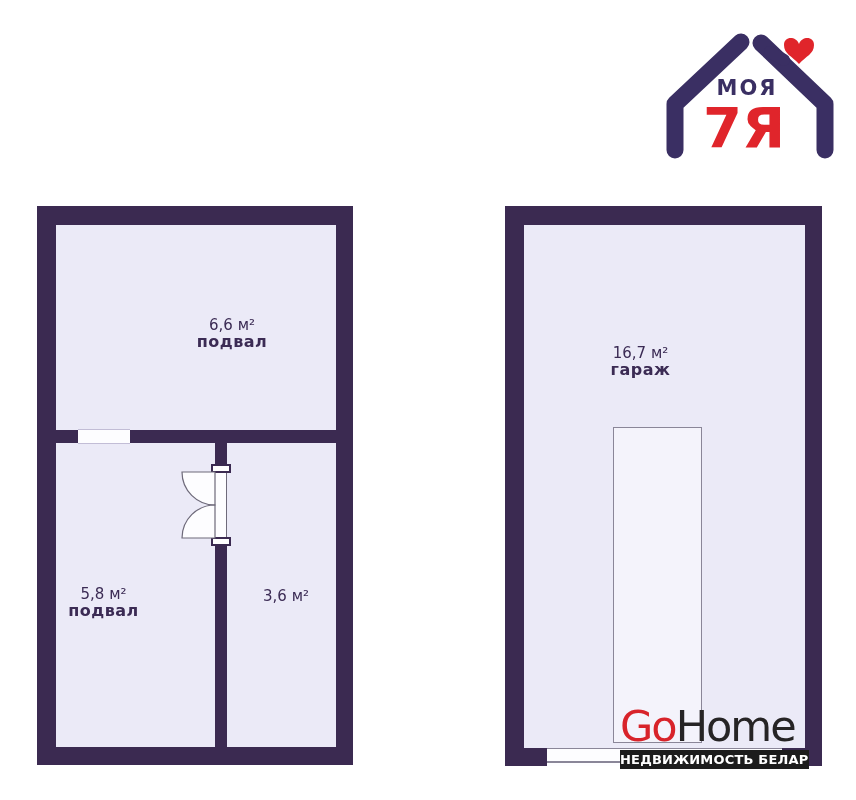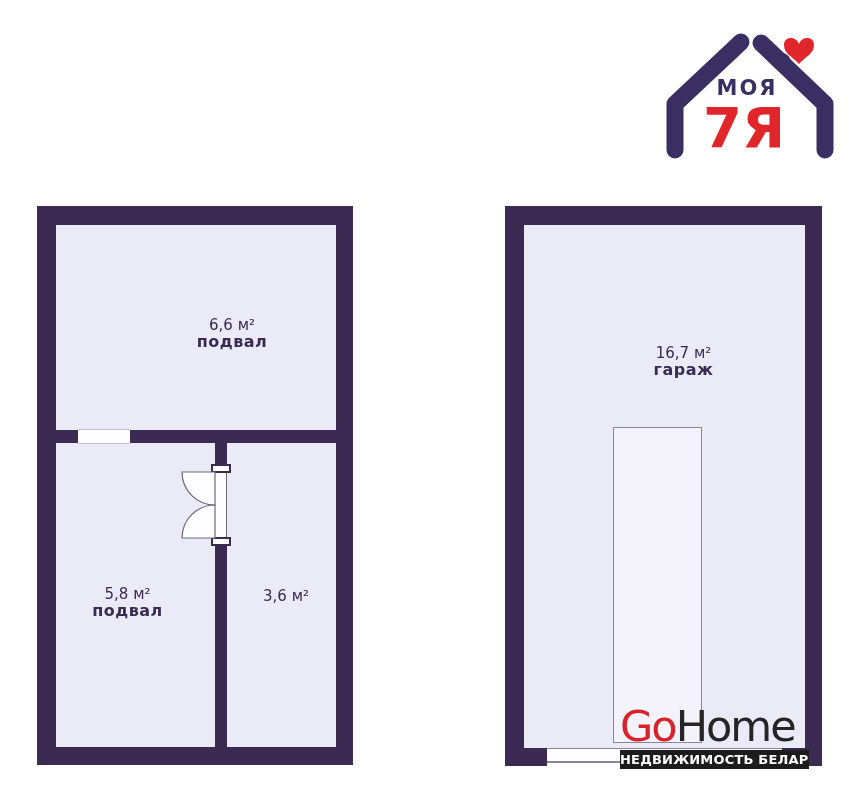--- a/index.html
+++ b/index.html
@@ -93,37 +93,37 @@
 
   <svg class="abs" style="left:170px;top:460px;" width="70" height="92" viewBox="0 0 70 92">
     <path d="M45,12 L12,12 A33 33 0 0 0 45,45 Z" fill="#fdfdff" stroke="#6e6a7a" stroke-width="1.2"></path>
     <path d="M45,78 L12,78 A33 33 0 0 1 45,45 Z" fill="#fdfdff" stroke="#6e6a7a" stroke-width="1.2"></path>
   </svg>
 
   <div class="room-label" style="left:56px;top:317px;width:280px;margin-left:36px;">
     <div class="area">6,6 м²</div>
     <div class="name">подвал</div>
   </div>
-  <div class="room-label" style="left:64px;top:586px;width:127px;">
+  <div class="room-label" style="left:40px;top:586px;width:127px;">
     <div class="area">5,8 м²</div>
     <div class="name">подвал</div>
   </div>
   <div class="room-label" style="left:241px;top:588px;width:90px;">
     <div class="area">3,6 м²</div>
   </div>
 
   <div class="plan-outer" style="left:505px;top:206px;width:317px;height:560px;"></div>
   <div class="room-fill" style="left:524px;top:225px;width:281px;height:523px;"></div>
 
   <div class="pit" style="left:613px;top:427px;width:89px;height:316px;"></div>
 
   <div class="garage-opening" style="left:547px;top:748px;width:235px;height:18px;"></div>
   <div class="garage-door-line" style="left:547px;top:761px;width:235px;"></div>
 
-  <div class="room-label" style="left:543px;top:345px;width:281px;">
+  <div class="room-label" style="left:500px;top:345px;width:281px;">
     <div class="area">16,7 м²</div>
     <div class="name">гараж</div>
   </div>
 
   <div class="gohome">
     <div class="gohome-word">
       <span class="go">Go</span><span class="home">Home</span>
     </div>
     <div class="gohome-banner">НЕДВИЖИМОСТЬ БЕЛАРУСИ</div>
   </div>

